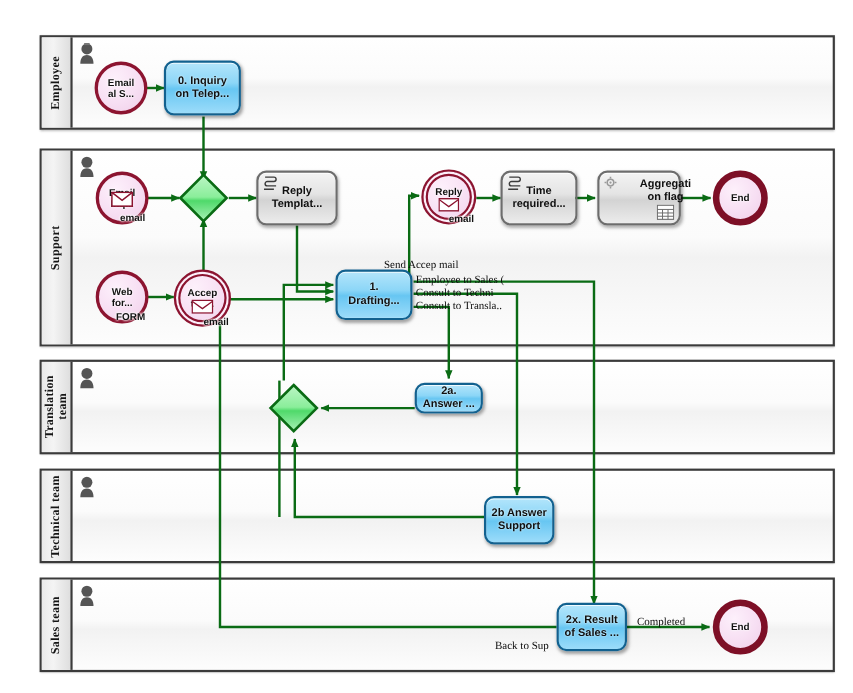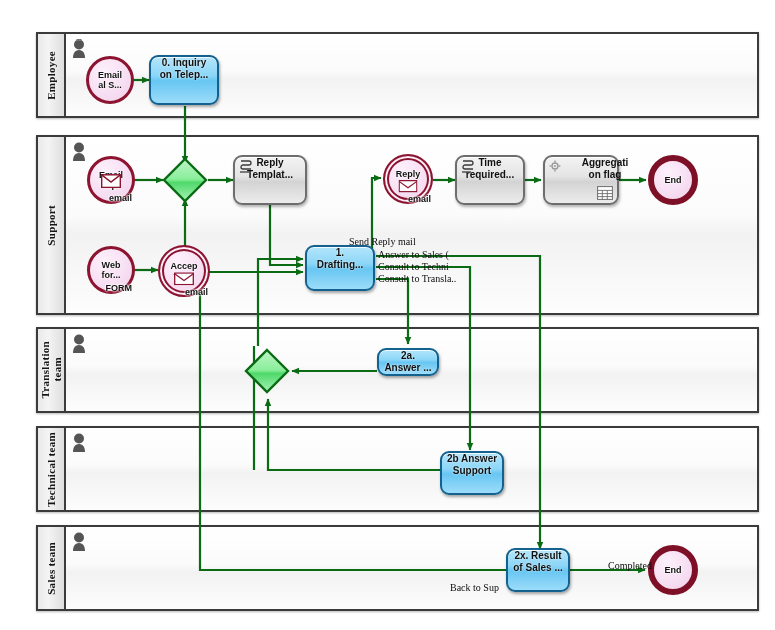--- a/index.html
+++ b/index.html
@@ -92,21 +92,21 @@
     font-weight: bold;
     font-size: 9px;
     color: #111;
     text-shadow: 0 0 2px #fff, 0 0 2px #fff, 0 0 3px #fff;
   }
   .env-glyph { position: absolute; left: 50%; top: 50%; transform: translate(-50%,-42%); }
 
   
   .task {
     border-radius: 9px;
-    display: flex; justify-content: center; text-align: center;
+    display: flex; align-items: center; justify-content: center; text-align: center;
     font-family: "Liberation Sans", sans-serif;
     font-weight: bold;
     font-size: 10px;
     line-height: 12px;
     color: #101010;
   }
   .task-user {
     border: 2px solid #12618f;
     background: linear-gradient(to bottom, #b3e5fb 0%, #8cd6f7 40%, #67c6f2 52%, #9cdcfa 100%);
     box-shadow: 1px 2px 3px rgba(0,0,0,0.35), inset 0 1px 0 rgba(255,255,255,0.8);
@@ -357,22 +357,22 @@
         <path d="M5.3,4.4 V13.4"></path>
           <path d="M10.3,4.4 V13.4"></path>
       </g>
     </svg>
   </div>
 
   <div class="node event event-end" style="left:648px; top:155px; width:50px; height:50px;">
     <div class="event-label">End</div>
   </div>
 
-  <div class="edge-label" style="left:349px; top:236px;">Send Reply mail</div>
-  <div class="edge-label" style="left:378px; top:249px;">Answer to Sales (</div>
+  <div class="edge-label" style="left:349px; top:236px;">Send Accep mail</div>
+  <div class="edge-label" style="left:378px; top:249px;">Employee to Sales (</div>
   <div class="edge-label" style="left:378px; top:261px;">Consult to Techni</div>
   <div class="edge-label" style="left:378px; top:273px;">Consult to Transla..</div>
 
   <svg class="node gateway" style="left:243px; top:347px;" width="48" height="48" viewBox="0 0 48 48">
     <polygon points="24,3 45,24 24,45 3,24" fill="url(#gwg)" stroke="#0a6b14" stroke-width="2.4"></polygon>
   </svg>
 
   <div class="node task task-user" style="left:377px; top:348px; width:62px; height:28px;">
     <div class="task-text" style="white-space: pre-line;">2a.
 Answer ...</div>
@@ -386,15 +386,15 @@
   <div class="node task task-user" style="left:506px; top:548px; width:64px; height:44px;">
     <div class="task-text" style="white-space: pre-line;">2x. Result
 of Sales ...</div>
   </div>
 
   <div class="node event event-end" style="left:648px; top:545px; width:50px; height:50px;">
     <div class="event-label">End</div>
   </div>
 
   <div class="edge-label" style="left:450px; top:560px;margin-top:22px;">Back to Sup</div>
-  <div class="edge-label" style="left:608px; top:560px;">Completed</div>
+  <div class="edge-label" style="left:579px; top:560px;">Completed</div>
 
 </div>
 
 </body></html>

